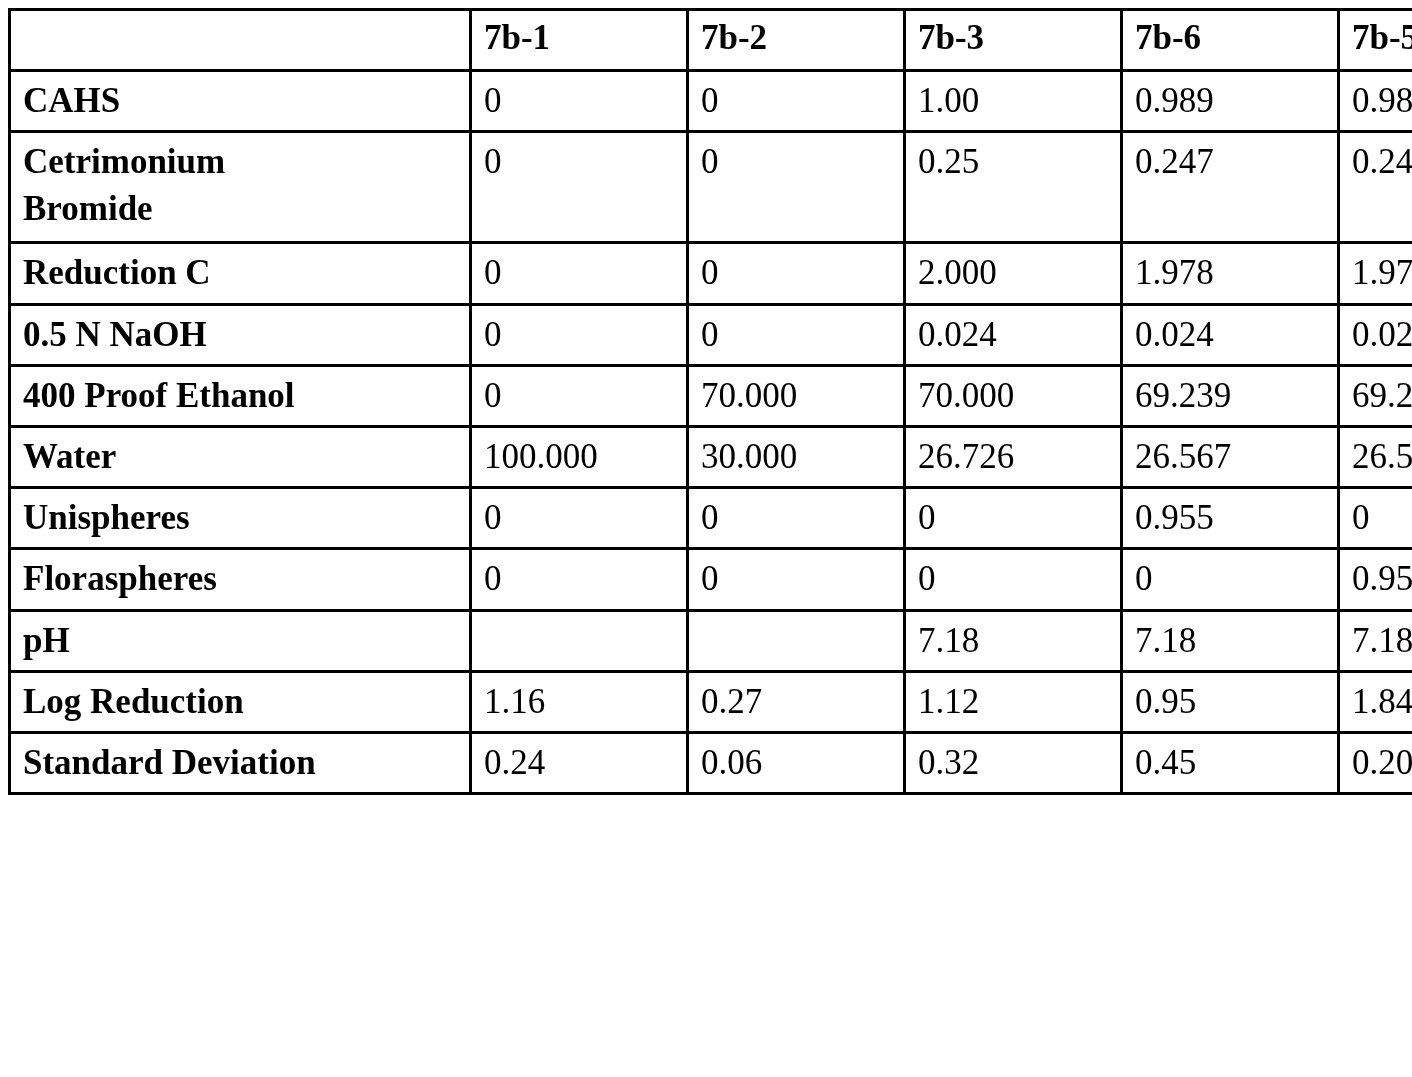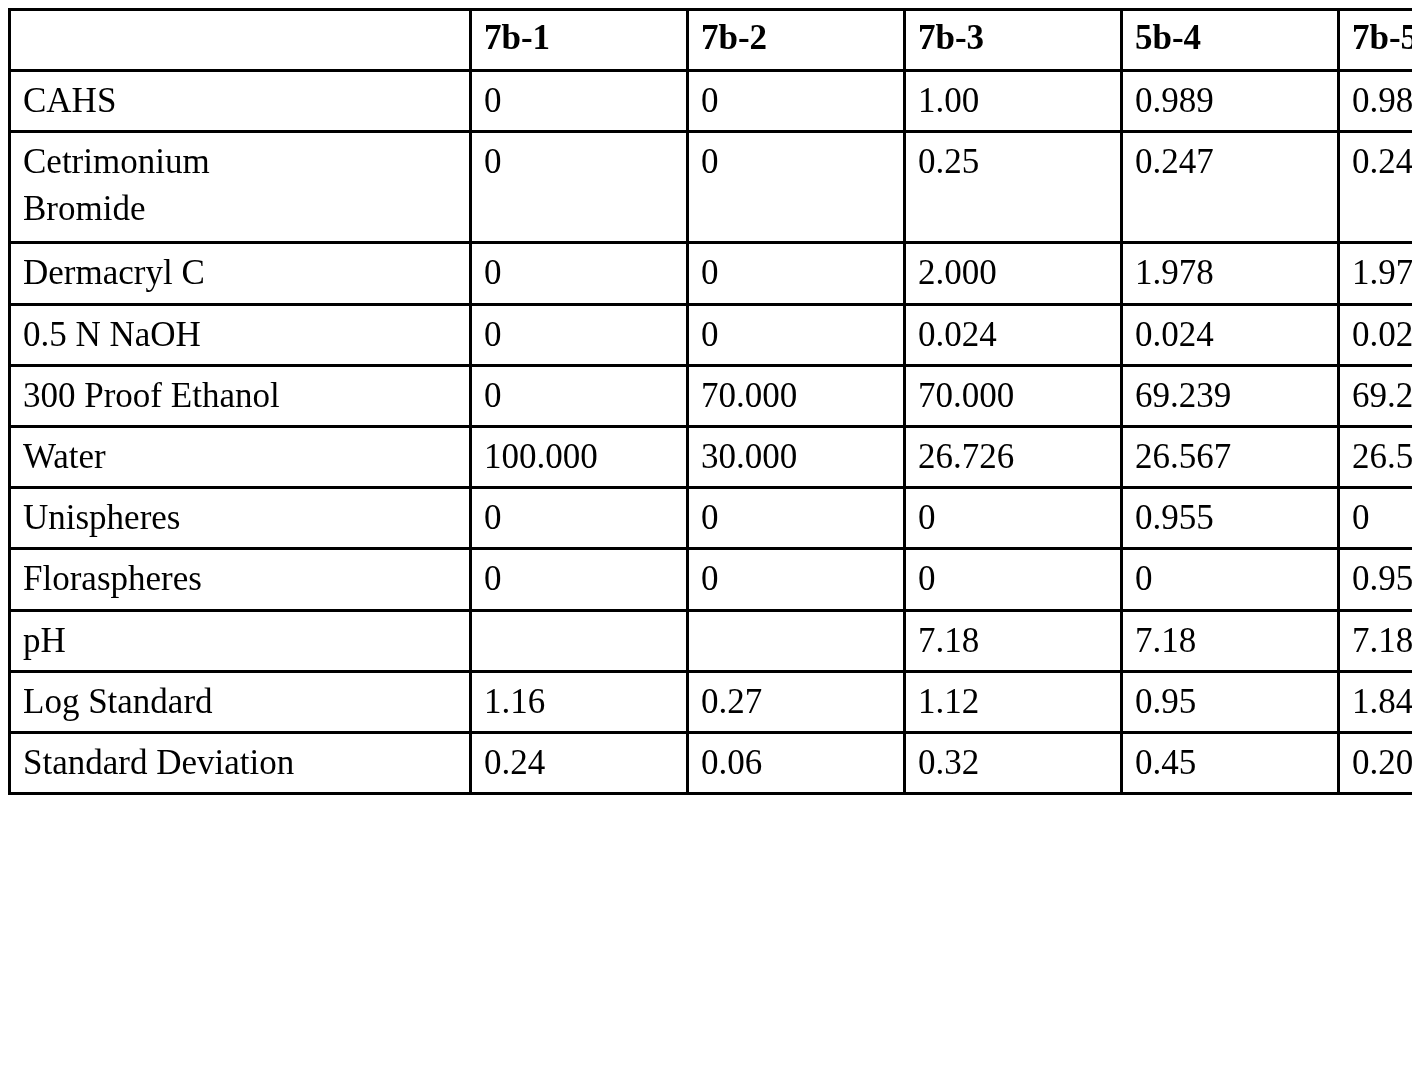--- a/index.html
+++ b/index.html
@@ -28,21 +28,21 @@
   }
   table.formulation-table td {
     border: 3px solid #000;
     padding: 6px 10px 6px 12px;
     font-size: 35px;
     line-height: 1.32;
     vertical-align: top;
     overflow: hidden;
   }
   td.rowlabel {
-    font-weight: normal;
+    font-weight: bold;
     width: 436px;
   }
   td.colhead {
     font-weight: bold;
     text-align: left;
   }
   td.value {
     font-weight: normal;
   }
   .corner {
@@ -66,21 +66,21 @@
 <body>
 
 <div class="page">
   <table class="formulation-table">
     <tbody>
       <tr class="header-row">
         <td class="corner"></td>
         <td class="col colhead">7b-1</td>
         <td class="col colhead">7b-2</td>
         <td class="col colhead">7b-3</td>
-        <td class="col colhead">5b-4</td>
+        <td class="col colhead">7b-6</td>
         <td class="col colhead">7b-5</td>
       </tr>
 
       <tr>
         <td class="rowlabel">CAHS</td>
         <td class="value">0</td>
         <td class="value">0</td>
         <td class="value">1.00</td>
         <td class="value">0.989</td>
         <td class="value">0.989</td>
@@ -92,39 +92,39 @@
           <span class="wrap-label">Bromide</span>
         </td>
         <td class="value">0</td>
         <td class="value">0</td>
         <td class="value">0.25</td>
         <td class="value">0.247</td>
         <td class="value">0.247</td>
       </tr>
 
       <tr>
-        <td class="rowlabel">Dermacryl C</td>
+        <td class="rowlabel">Reduction C</td>
         <td class="value">0</td>
         <td class="value">0</td>
         <td class="value">2.000</td>
         <td class="value">1.978</td>
         <td class="value">1.978</td>
       </tr>
 
       <tr>
         <td class="rowlabel">0.5 N NaOH</td>
         <td class="value">0</td>
         <td class="value">0</td>
         <td class="value">0.024</td>
         <td class="value">0.024</td>
         <td class="value">0.024</td>
       </tr>
 
       <tr>
-        <td class="rowlabel">300 Proof Ethanol</td>
+        <td class="rowlabel">400 Proof Ethanol</td>
         <td class="value">0</td>
         <td class="value">70.000</td>
         <td class="value">70.000</td>
         <td class="value">69.239</td>
         <td class="value">69.239</td>
       </tr>
 
       <tr>
         <td class="rowlabel">Water</td>
         <td class="value">100.000</td>
@@ -155,21 +155,21 @@
       <tr>
         <td class="rowlabel">pH</td>
         <td class="value"></td>
         <td class="value"></td>
         <td class="value">7.18</td>
         <td class="value">7.18</td>
         <td class="value">7.18</td>
       </tr>
 
       <tr>
-        <td class="rowlabel">Log Standard</td>
+        <td class="rowlabel">Log Reduction</td>
         <td class="value">1.16</td>
         <td class="value">0.27</td>
         <td class="value">1.12</td>
         <td class="value">0.95</td>
         <td class="value">1.84</td>
       </tr>
 
       <tr>
         <td class="rowlabel">Standard Deviation</td>
         <td class="value">0.24</td>

